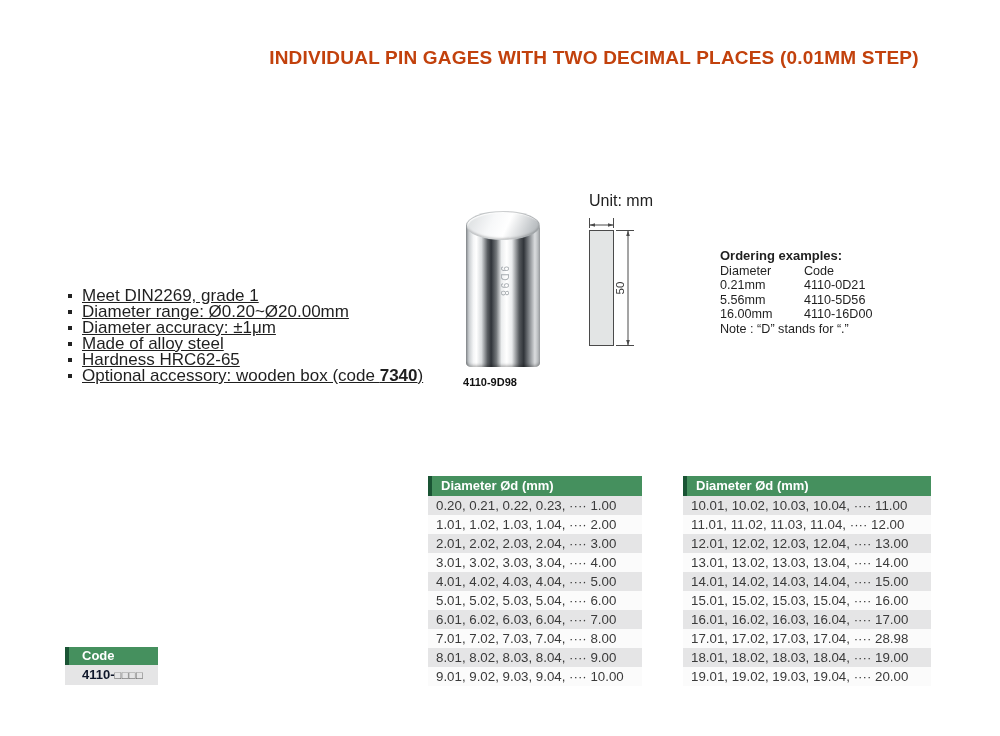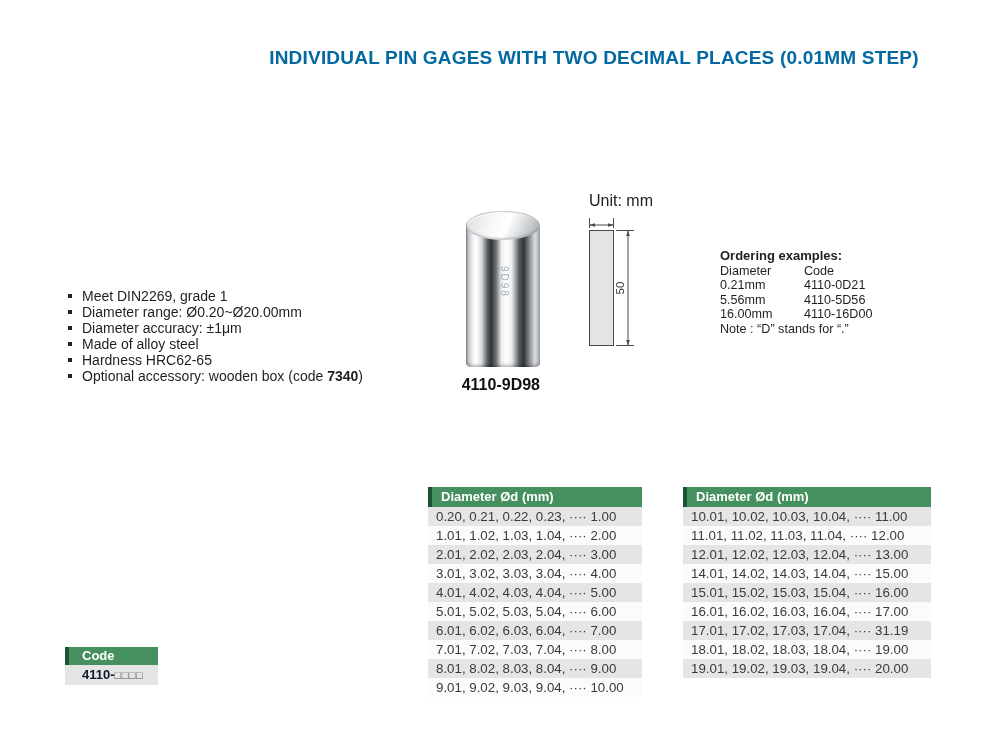--- a/index.html
+++ b/index.html
@@ -11,25 +11,25 @@
   html,body{margin:0;padding:0;background:#ffffff;}
   .page{
     position:relative;width:1000px;height:736px;background:#ffffff;overflow:hidden;
     font-family:"Liberation Sans","DejaVu Sans",sans-serif;color:#1f1f1f;
   }
   .abs{position:absolute;}
 
   
   .title{
     left:258px;top:47px;width:672px;text-align:center;
-    font-size:19px;font-weight:bold;color:#0369a1;white-space:nowrap;letter-spacing:0.2px;
+    font-size:19px;font-weight:bold;color:#c2410c;white-space:nowrap;letter-spacing:0.2px;
   }
 
   
-  .features{left:68px;top:288px;font-size:14px;line-height:16px;}
+  .features{left:68px;top:288px;font-size:17px;line-height:16px;text-decoration:underline;}
   .feat-item{position:relative;padding-left:14px;white-space:nowrap;}
   .feat-item::before{
     content:"";position:absolute;left:0;top:6px;width:4px;height:4px;background:#222;
   }
   .bold{font-weight:bold;}
 
   
   .pin{left:466px;top:211px;width:74px;height:156px;}
   .pin-body{
     position:absolute;left:0;top:14px;right:0;bottom:0;
@@ -43,34 +43,34 @@
   .pin-top{
     position:absolute;left:0;top:0;width:74px;height:29px;border-radius:50%;
     background:linear-gradient(115deg,#d8dbdd 0%,#f7f8f9 35%,#ffffff 55%,#c2c6c9 85%,#a9adb0 100%);
     box-shadow:inset 0 -1px 2px rgba(0,0,0,0.18), inset 1px 1px 1px rgba(255,255,255,0.9);
     border:1px solid rgba(120,125,130,0.35);box-sizing:border-box;
   }
   .pin-engraving{
     position:absolute;left:33px;top:55px;writing-mode:vertical-rl;
     font-size:10px;letter-spacing:2px;color:#9aa0a5;opacity:0.85;
   }
-  .pin-label{left:440px;top:376px;width:100px;text-align:right;font-size:16px;font-weight:bold;color:#111;}
+  .pin-label{left:440px;top:376px;width:100px;text-align:center;font-size:11px;font-weight:bold;color:#111;}
 
   
   .unit-label{left:589px;top:192px;font-size:16px;color:#222;}
   .dd-label{left:597px;top:207px;font-size:12px;color:#222;margin-top:45px;}
   .diagram{left:580px;top:206px;width:70px;height:150px;}
 
   
   .ordering{left:720px;top:249px;font-size:12.6px;line-height:14.6px;white-space:nowrap;}
   .ord-title{font-weight:bold;font-size:13px;}
   .ord-c1{display:inline-block;width:84px;}
 
   
-  .ptable{top:487px;}
+  .ptable{top:476px;}
   .ptable-1{left:428px;width:214px;}
   .ptable-2{left:683px;width:248px;}
   .thead{
     height:20px;line-height:20px;background:var(--green);color:#ffffff;
     font-size:13px;font-weight:bold;border-left:4px solid var(--green-dark);
     padding-left:9px;box-sizing:border-box;white-space:nowrap;
   }
   .trow{
     height:19px;line-height:19px;font-size:13.3px;color:#3a3a3a;
     padding-left:8px;box-sizing:border-box;background:var(--row-light);white-space:nowrap;
@@ -157,24 +157,25 @@
     <div class="trow">7.01, 7.02, 7.03, 7.04, ···· 8.00</div>
     <div class="trow">8.01, 8.02, 8.03, 8.04, ···· 9.00</div>
     <div class="trow">9.01, 9.02, 9.03, 9.04, ···· 10.00</div>
   </div>
 
   <div class="abs ptable ptable-2">
     <div class="thead">Diameter Ød (mm)</div>
     <div class="trow">10.01, 10.02, 10.03, 10.04, ···· 11.00</div>
     <div class="trow">11.01, 11.02, 11.03, 11.04, ···· 12.00</div>
     <div class="trow">12.01, 12.02, 12.03, 12.04, ···· 13.00</div>
+    <div class="trow">13.01, 13.02, 13.03, 13.04, ···· 14.00</div>
     <div class="trow">14.01, 14.02, 14.03, 14.04, ···· 15.00</div>
     <div class="trow">15.01, 15.02, 15.03, 15.04, ···· 16.00</div>
     <div class="trow">16.01, 16.02, 16.03, 16.04, ···· 17.00</div>
-    <div class="trow">17.01, 17.02, 17.03, 17.04, ···· 31.19</div>
+    <div class="trow">17.01, 17.02, 17.03, 17.04, ···· 28.98</div>
     <div class="trow">18.01, 18.02, 18.03, 18.04, ···· 19.00</div>
     <div class="trow">19.01, 19.02, 19.03, 19.04, ···· 20.00</div>
   </div>
 
   <div class="abs code-legend">
     <div class="code-head">Code</div>
     <div class="code-row"><span class="code-prefix">4110-</span><span class="code-boxes">□□□□</span></div>
   </div>
 
 </div>

